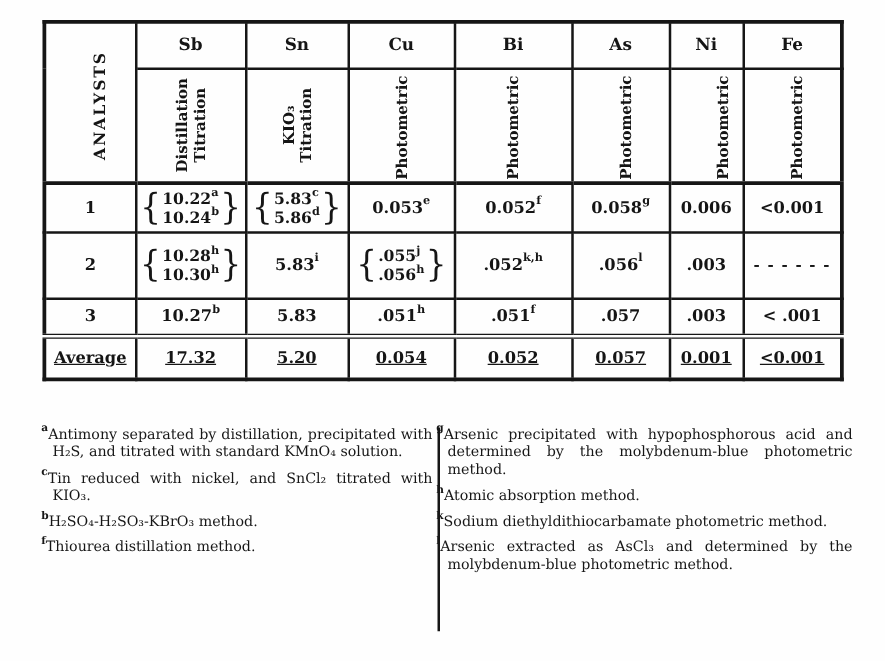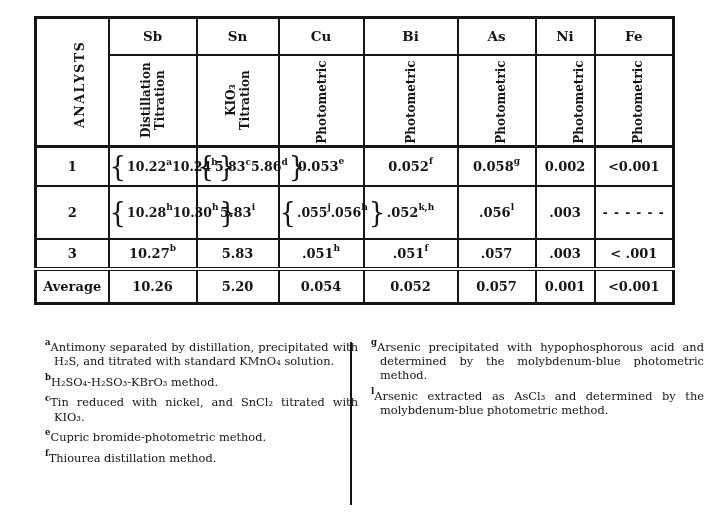--- a/index.html
+++ b/index.html
@@ -23,40 +23,40 @@
   }
   tr.hdr-el{height:37px;}
   tr.hdr-m{height:92px;}
   tr.r0{height:39px;}
   tr.r1{height:53px;}
   tr.r2{height:30px;}
   tr.r3{height:35px;}
   tr.hdr-el th.el{font-size:13.5px;}
   tr.hdr-m th{border-bottom:3px solid #161616;}
   th.corner{border-bottom:3px solid #161616;}
-  tr.r3 td{border-top:4px double #161616;}
+  tr.r3 td{border-top:4px double #161616;text-decoration:underline;}
   td.analyst{font-size:13px;}
   td.val-cell{font-size:13px;}
   .rot{
     display:inline-block;transform:rotate(-90deg);
     white-space:nowrap;line-height:1.18;text-align:center;
     font-size:12px;font-weight:600;
   }
   .corner .rot{font-size:12.5px;letter-spacing:1.5px;}
   sup{font-size:9px;line-height:0;position:relative;top:-1px;font-weight:600;}
   .brace-wrap{display:inline-flex;align-items:center;justify-content:center;}
   .brace{font-size:26px;line-height:1;transform:scaleY(1.1);font-weight:400;}
-  .brace-lines{display:flex;flex-direction:row;line-height:1.2;font-size:12.5px;text-align:left;padding:0 1px;}
+  .brace-lines{display:flex;flex-direction:column;line-height:1.2;font-size:12.5px;text-align:left;padding:0 1px;}
   td.dashes .val{letter-spacing:1px;font-size:12px;}
 
   
   .footnotes{position:absolute;left:33px;top:340px;width:662px;}
   .fn-col{position:absolute;top:0;}
-  #fn-left{left:12px;width:313px;}
-  #fn-right{left:338px;width:333px;}
+  #fn-left{left:0;width:313px;}
+  #fn-right{left:316px;width:333px;}
   .fn-divider{position:absolute;left:317px;top:2px;width:2px;height:163px;background:#161616;}
   p.fn{
     margin:0 0 6.5px 0;font-size:11.4px;line-height:1.24;
     text-align:justify;padding-left:9px;text-indent:-9px;
     font-weight:500;color:#161616;
   }
   p.fn sup{font-size:8.5px;top:-1px;}
 </style>
 </head>
 <body>
@@ -112,21 +112,21 @@
               <span class="brace">{</span>
               <span class="brace-lines">
                 <div class="val">5.83<sup>c</sup></div>
                 <div class="val">5.86<sup>d</sup></div>
               </span>
               <span class="brace">}</span>
             </span></td>
           <td class="val-cell"><span class="val">0.053<sup>e</sup></span></td>
           <td class="val-cell"><span class="val">0.052<sup>f</sup></span></td>
           <td class="val-cell"><span class="val">0.058<sup>g</sup></span></td>
-          <td class="val-cell"><span class="val">0.002</span></td>
+          <td class="val-cell"><span class="val">0.006</span></td>
           <td class="val-cell"><span class="val">&lt;0.001</span></td>
         </tr>
         <tr class="r1">
           <td class="analyst">2</td>
           <td class="val-cell"><span class="brace-wrap">
               <span class="brace">{</span>
               <span class="brace-lines">
                 <div class="val">10.28<sup>h</sup></div>
                 <div class="val">10.30<sup>h</sup></div>
               </span>
@@ -151,39 +151,40 @@
           <td class="val-cell"><span class="val">10.27<sup>b</sup></span></td>
           <td class="val-cell"><span class="val">5.83</span></td>
           <td class="val-cell"><span class="val">.051<sup>h</sup></span></td>
           <td class="val-cell"><span class="val">.051<sup>f</sup></span></td>
           <td class="val-cell"><span class="val">.057</span></td>
           <td class="val-cell"><span class="val">.003</span></td>
           <td class="val-cell"><span class="val">&lt; .001</span></td>
         </tr>
         <tr class="r3">
           <td class="analyst">Average</td>
-          <td class="val-cell"><span class="val">10.26</span></td>
+          <td class="val-cell"><span class="val">17.32</span></td>
           <td class="val-cell"><span class="val">5.20</span></td>
           <td class="val-cell"><span class="val">0.054</span></td>
           <td class="val-cell"><span class="val">0.052</span></td>
           <td class="val-cell"><span class="val">0.057</span></td>
           <td class="val-cell"><span class="val">0.001</span></td>
           <td class="val-cell"><span class="val">&lt;0.001</span></td>
         </tr>
       </tbody>
   </table>
 
   <div class="footnotes">
     <div class="fn-col" id="fn-left">
         <p class="fn"><sup>a</sup><span>Antimony separated by distillation, precipitated with H₂S, and titrated with standard KMnO₄ solution.</span></p>
+        <p class="fn"><sup>c</sup><span>Tin reduced with nickel, and SnCl₂ titrated with KIO₃.</span></p>
         <p class="fn"><sup>b</sup><span>H₂SO₄-H₂SO₃-KBrO₃ method.</span></p>
-        <p class="fn"><sup>c</sup><span>Tin reduced with nickel, and SnCl₂ titrated with KIO₃.</span></p>
-        <p class="fn"><sup>e</sup><span>Cupric bromide-photometric method.</span></p>
         <p class="fn"><sup>f</sup><span>Thiourea distillation method.</span></p>
       </div>
     <div class="fn-divider"></div>
     <div class="fn-col" id="fn-right">
         <p class="fn"><sup>g</sup><span>Arsenic precipitated with hypophosphorous acid and determined by the molybdenum-blue photometric method.</span></p>
+        <p class="fn"><sup>h</sup><span>Atomic absorption method.</span></p>
+        <p class="fn"><sup>k</sup><span>Sodium diethyldithiocarbamate photometric method.</span></p>
         <p class="fn"><sup>l</sup><span>Arsenic extracted as AsCl₃ and determined by the molybdenum-blue photometric method.</span></p>
       </div>
   </div>
 
 </div>
 
 </body></html>

